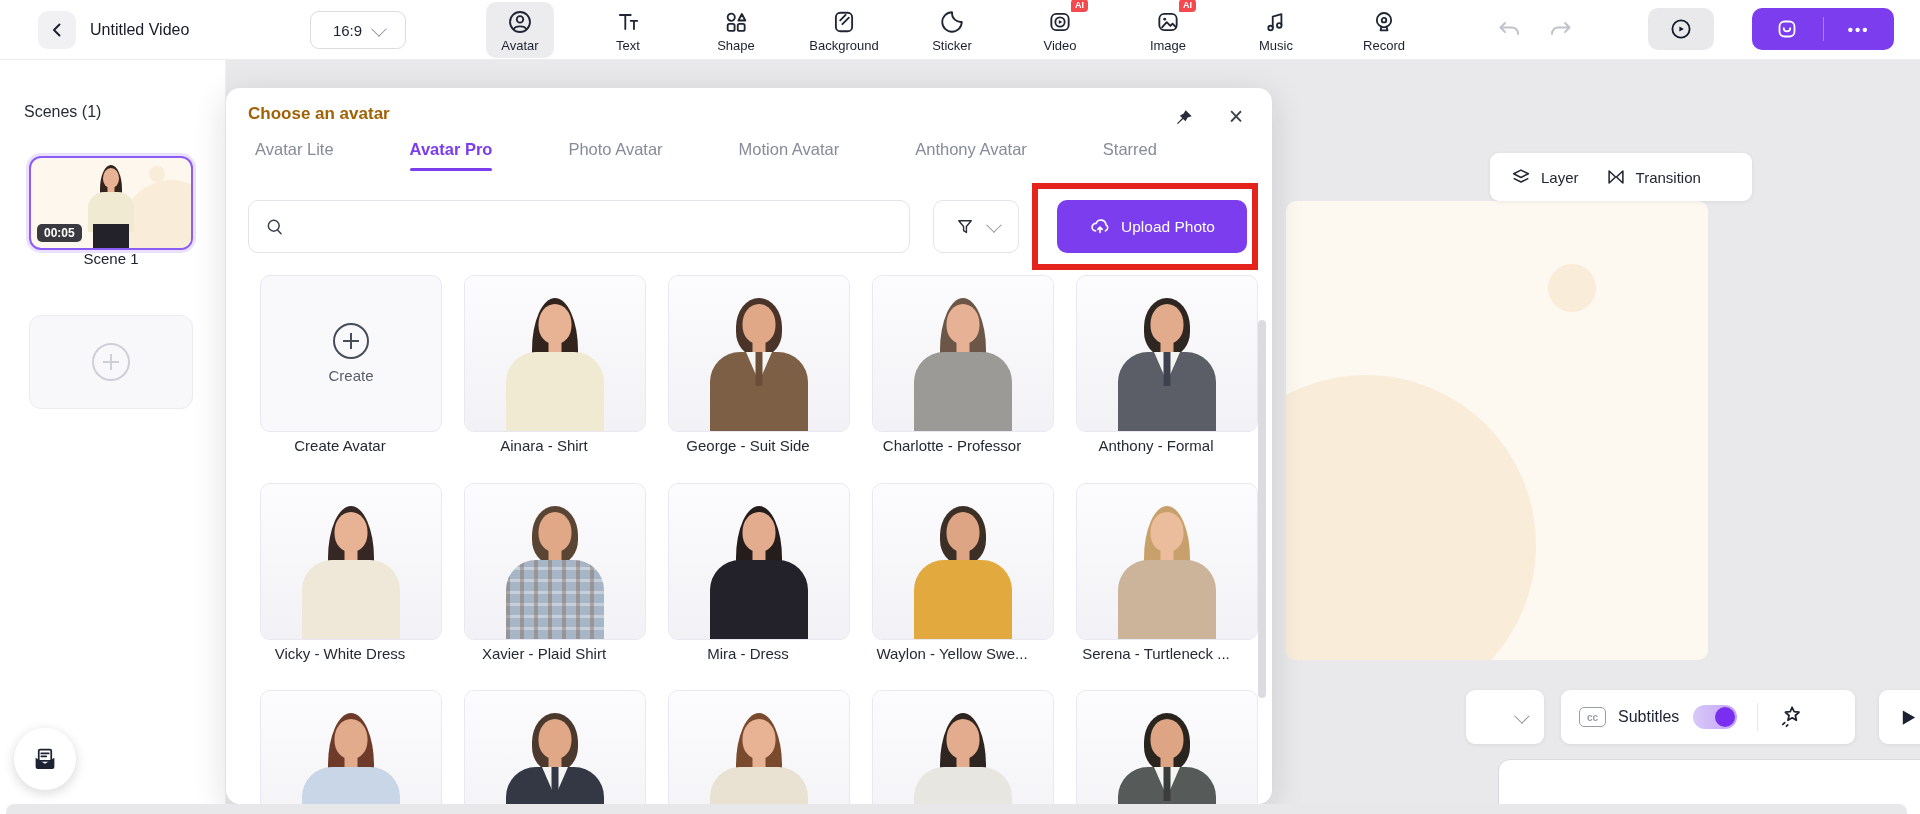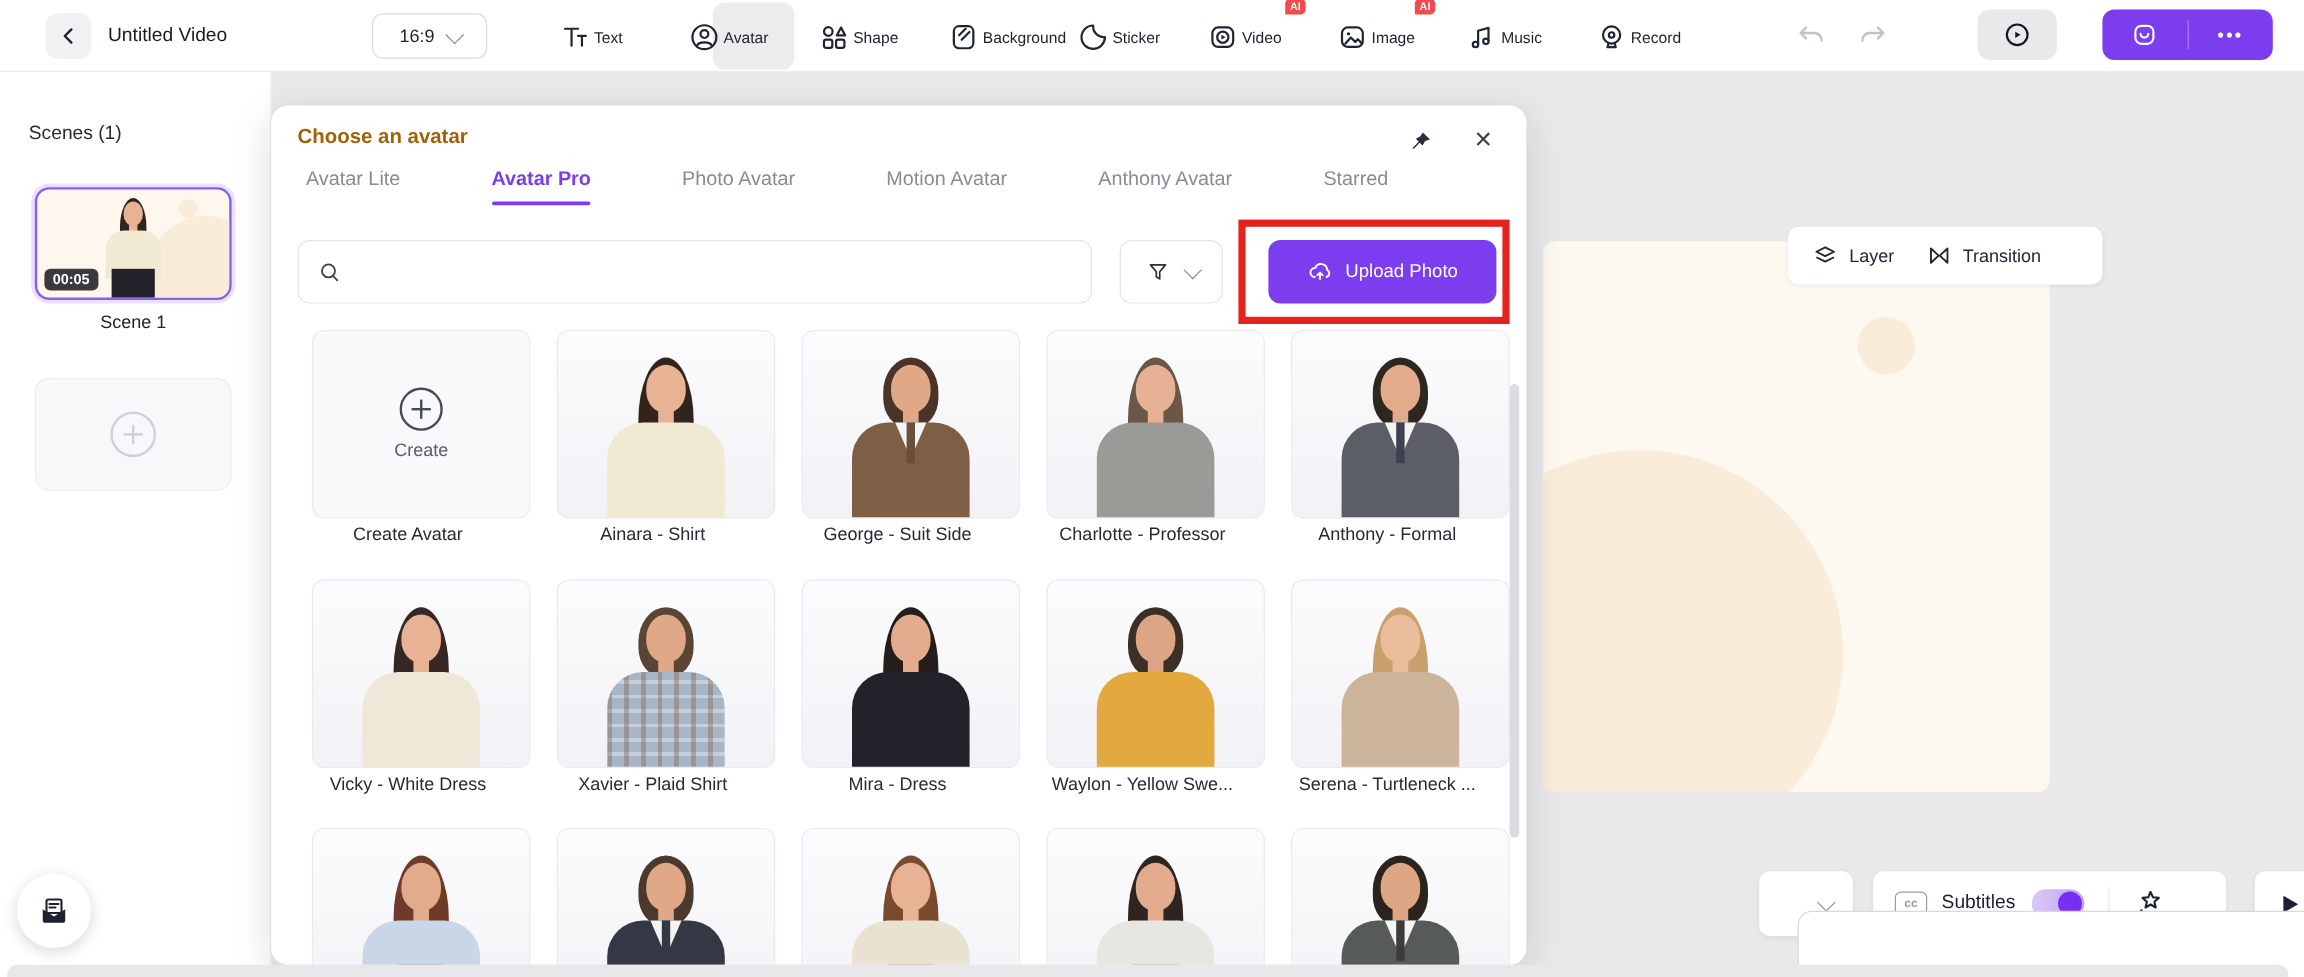--- a/index.html
+++ b/index.html
@@ -13,22 +13,22 @@
   .back-btn { position:absolute; left:38px; top:11px; width:38px; height:38px; background:#f1f1f4;
     border-radius:10px; display:flex; align-items:center; justify-content:center; cursor:pointer; }
   .doc-title { position:absolute; left:90px; top:0; height:60px; display:flex; align-items:center;
     font-size:16px; font-weight:500; color:#171b28; }
   .ratio-btn { position:absolute; left:310px; top:11px; width:96px; height:38px; border:1px solid #dcdce2;
     border-radius:9px; background:#fff; display:flex; align-items:center; justify-content:center; gap:10px;
     font-size:15px; color:#1d2130; cursor:pointer; }
   .chev { width:11px; height:11px; border-right:1.8px solid #8a8e9b; border-bottom:1.8px solid #8a8e9b;
     transform:rotate(45deg) translateY(-2px); }
   .tools { position:absolute; left:466px; top:0; height:60px; display:flex; }
-  .tool { width:108px; height:60px; display:flex; align-items:center;
-    gap:3px; cursor:pointer; position:relative; padding-top:2px; }
+  .tool { width:108px; height:60px; display:flex; flex-direction:column; align-items:center;
+    justify-content:center; gap:3px; cursor:pointer; position:relative; padding-top:2px; }
   .tool .tlabel { font-size:13px; color:#1d2130; }
   .tool.active::before { content:""; position:absolute; inset:2px 20px 2px 20px; background:#ececef; border-radius:10px; }
   .tool > * { position:relative; }
   .ai-badge { position:absolute; top:-1px; right:26px; background:#f4494d; color:#fff; font-size:9px;
     font-weight:bold; padding:1px 4px; border-radius:4px 4px 4px 1px; line-height:11px; }
   .hist { position:absolute; top:17px; display:flex; gap:22px; left:1496px; }
   .preview-btn { position:absolute; left:1648px; top:8px; width:66px; height:42px; background:#e9e9eb;
     border-radius:10px; display:flex; align-items:center; justify-content:center; cursor:pointer; }
   .purple-group { position:absolute; left:1752px; top:8px; width:142px; height:42px; background:#7b3ded;
     border-radius:10px; display:flex; align-items:center; cursor:pointer; }
@@ -42,37 +42,37 @@
   .scenes-h { position:absolute; left:24px; top:43px; font-size:16px; color:#262b36; }
   .scene-card { position:absolute; left:29px; top:96px; width:164px; height:94px; background:#fdf7ee;
     border:2px solid #8b5cf6; border-radius:12px; box-shadow:0 0 0 3px rgba(139,92,246,.18);
     overflow:hidden; cursor:pointer; }
   .scene-card .circ { position:absolute; right:-28px; top:22px; width:96px; height:96px; border-radius:50%;
     background:#f9ecd9; }
   .scene-card .circ2 { position:absolute; right:26px; top:8px; width:16px; height:16px; border-radius:50%;
     background:#f9ecd9; }
   .dur-badge { position:absolute; left:6px; bottom:6px; background:rgba(22,24,32,.85); color:#fff;
     font-size:12px; font-weight:bold; padding:2px 7px; border-radius:5px; z-index:3; }
-  .scene-lbl { position:absolute; left:29px; top:200px; width:164px; text-align:center; font-size:15px; color:#20242f; }
+  .scene-lbl { position:absolute; left:29px; top:190px; width:164px; text-align:center; font-size:15px; color:#20242f; }
   .add-card { position:absolute; left:29px; top:255px; width:164px; height:94px; background:#f8f8fa;
     border:1px solid #ebebf1; border-radius:12px; display:flex; align-items:center; justify-content:center; cursor:pointer; }
   .plus-circle { width:38px; height:38px; border:2px solid #cfcfd8; border-radius:50%; position:relative; }
   .plus-circle::before,.plus-circle::after { content:""; position:absolute; background:#cfcfd8; }
   .plus-circle::before { left:50%; top:9px; bottom:9px; width:2px; transform:translateX(-50%); }
   .plus-circle::after { top:50%; left:9px; right:9px; height:2px; transform:translateY(-50%); }
 
   
   .workspace { position:absolute; left:226px; top:60px; width:1694px; height:754px; background:#e9e9eb; }
   .canvas { position:absolute; left:1060px; top:141px; width:422px; height:459px; background:#fdf8f0;
     border-radius:10px; overflow:hidden; z-index:1; }
   .canvas .c-small { position:absolute; left:262px; top:63px; width:48px; height:48px; border-radius:50%; background:#f9ecd9; }
   .canvas .c-big { position:absolute; left:-90px; top:174px; width:340px; height:340px; border-radius:50%; background:#f9ecd9; }
 
   .pill { background:#fff; border-radius:9px; box-shadow:0 1px 4px rgba(20,22,40,.07); display:flex;
-    align-items:center; z-index:2; position:absolute;margin-top:36px; }
+    align-items:center; z-index:2; position:absolute; }
   .layer-pill { left:1264px; top:93px; width:262px; height:48px; padding:0 20px; gap:26px; }
   .pill .item { display:flex; align-items:center; gap:9px; font-size:15px; color:#232734; cursor:pointer; }
 
   .chev-pill { left:1240px; top:630px; width:78px; height:54px; justify-content:flex-end; padding-right:18px; cursor:pointer; }
   .subs-pill { left:1335px; top:630px; width:294px; height:54px; padding:0 18px; gap:12px; }
   .cc-box { width:27px; height:20px; border:1.7px solid #9a9da6; border-radius:5px; color:#9a9da6;
     font-size:10px; font-weight:bold; display:flex; align-items:center; justify-content:center; }
   .subs-lbl { font-size:16px; color:#1d2130; }
   .toggle { width:44px; height:24px; border-radius:12px; background:linear-gradient(90deg,#d8c8f8,#c3a4f6);
     position:relative; cursor:pointer; margin-left:2px; }
@@ -162,33 +162,33 @@
         <path d="M10.5 2.5 5 8l5.5 5.5" fill="none" stroke="#1d2130" stroke-width="2" stroke-linecap="round" stroke-linejoin="round"></path>
       </svg>
   </div>
   <div class="doc-title">Untitled Video</div>
   <div class="ratio-btn">
     <span>16:9</span>
     <span class="chev"></span>
   </div>
 
   <div class="tools">
-    <div class="tool">
-      <svg width="26" height="26" viewBox="0 0 24 24" stroke="#202534" stroke-width="1.7" fill="none" stroke-linecap="round">
-          <path d="M4.5 5.5h10M9.5 5.5v13M14.5 11h6M17.5 11v7.5"></path>
-        </svg>
-      <span class="tlabel">Text</span>
-    </div>
     <div class="tool active">
       <svg width="26" height="26" viewBox="0 0 24 24" stroke="#202534" stroke-width="1.7" fill="none" stroke-linecap="round">
           <circle cx="12" cy="12" r="9.2"></circle>
           <circle cx="12" cy="9.6" r="3"></circle>
           <path d="M6.3 18.6c1.2-3.4 10.2-3.4 11.4 0"></path>
         </svg>
       <span class="tlabel">Avatar</span>
+    </div>
+    <div class="tool">
+      <svg width="26" height="26" viewBox="0 0 24 24" stroke="#202534" stroke-width="1.7" fill="none" stroke-linecap="round">
+          <path d="M4.5 5.5h10M9.5 5.5v13M14.5 11h6M17.5 11v7.5"></path>
+        </svg>
+      <span class="tlabel">Text</span>
     </div>
     <div class="tool">
       <svg width="26" height="26" viewBox="0 0 24 24" stroke="#202534" stroke-width="1.7" fill="none" stroke-linejoin="round">
           <circle cx="7.6" cy="7.6" r="3.3"></circle>
           <path d="M17.4 4.6l3.2 6h-6.4z"></path>
           <rect x="4.3" y="13.8" width="6.4" height="6.4" rx="1.6"></rect>
           <rect x="13.6" y="13.8" width="6.4" height="6.4" rx="1.6"></rect>
         </svg>
       <span class="tlabel">Shape</span>
     </div>

